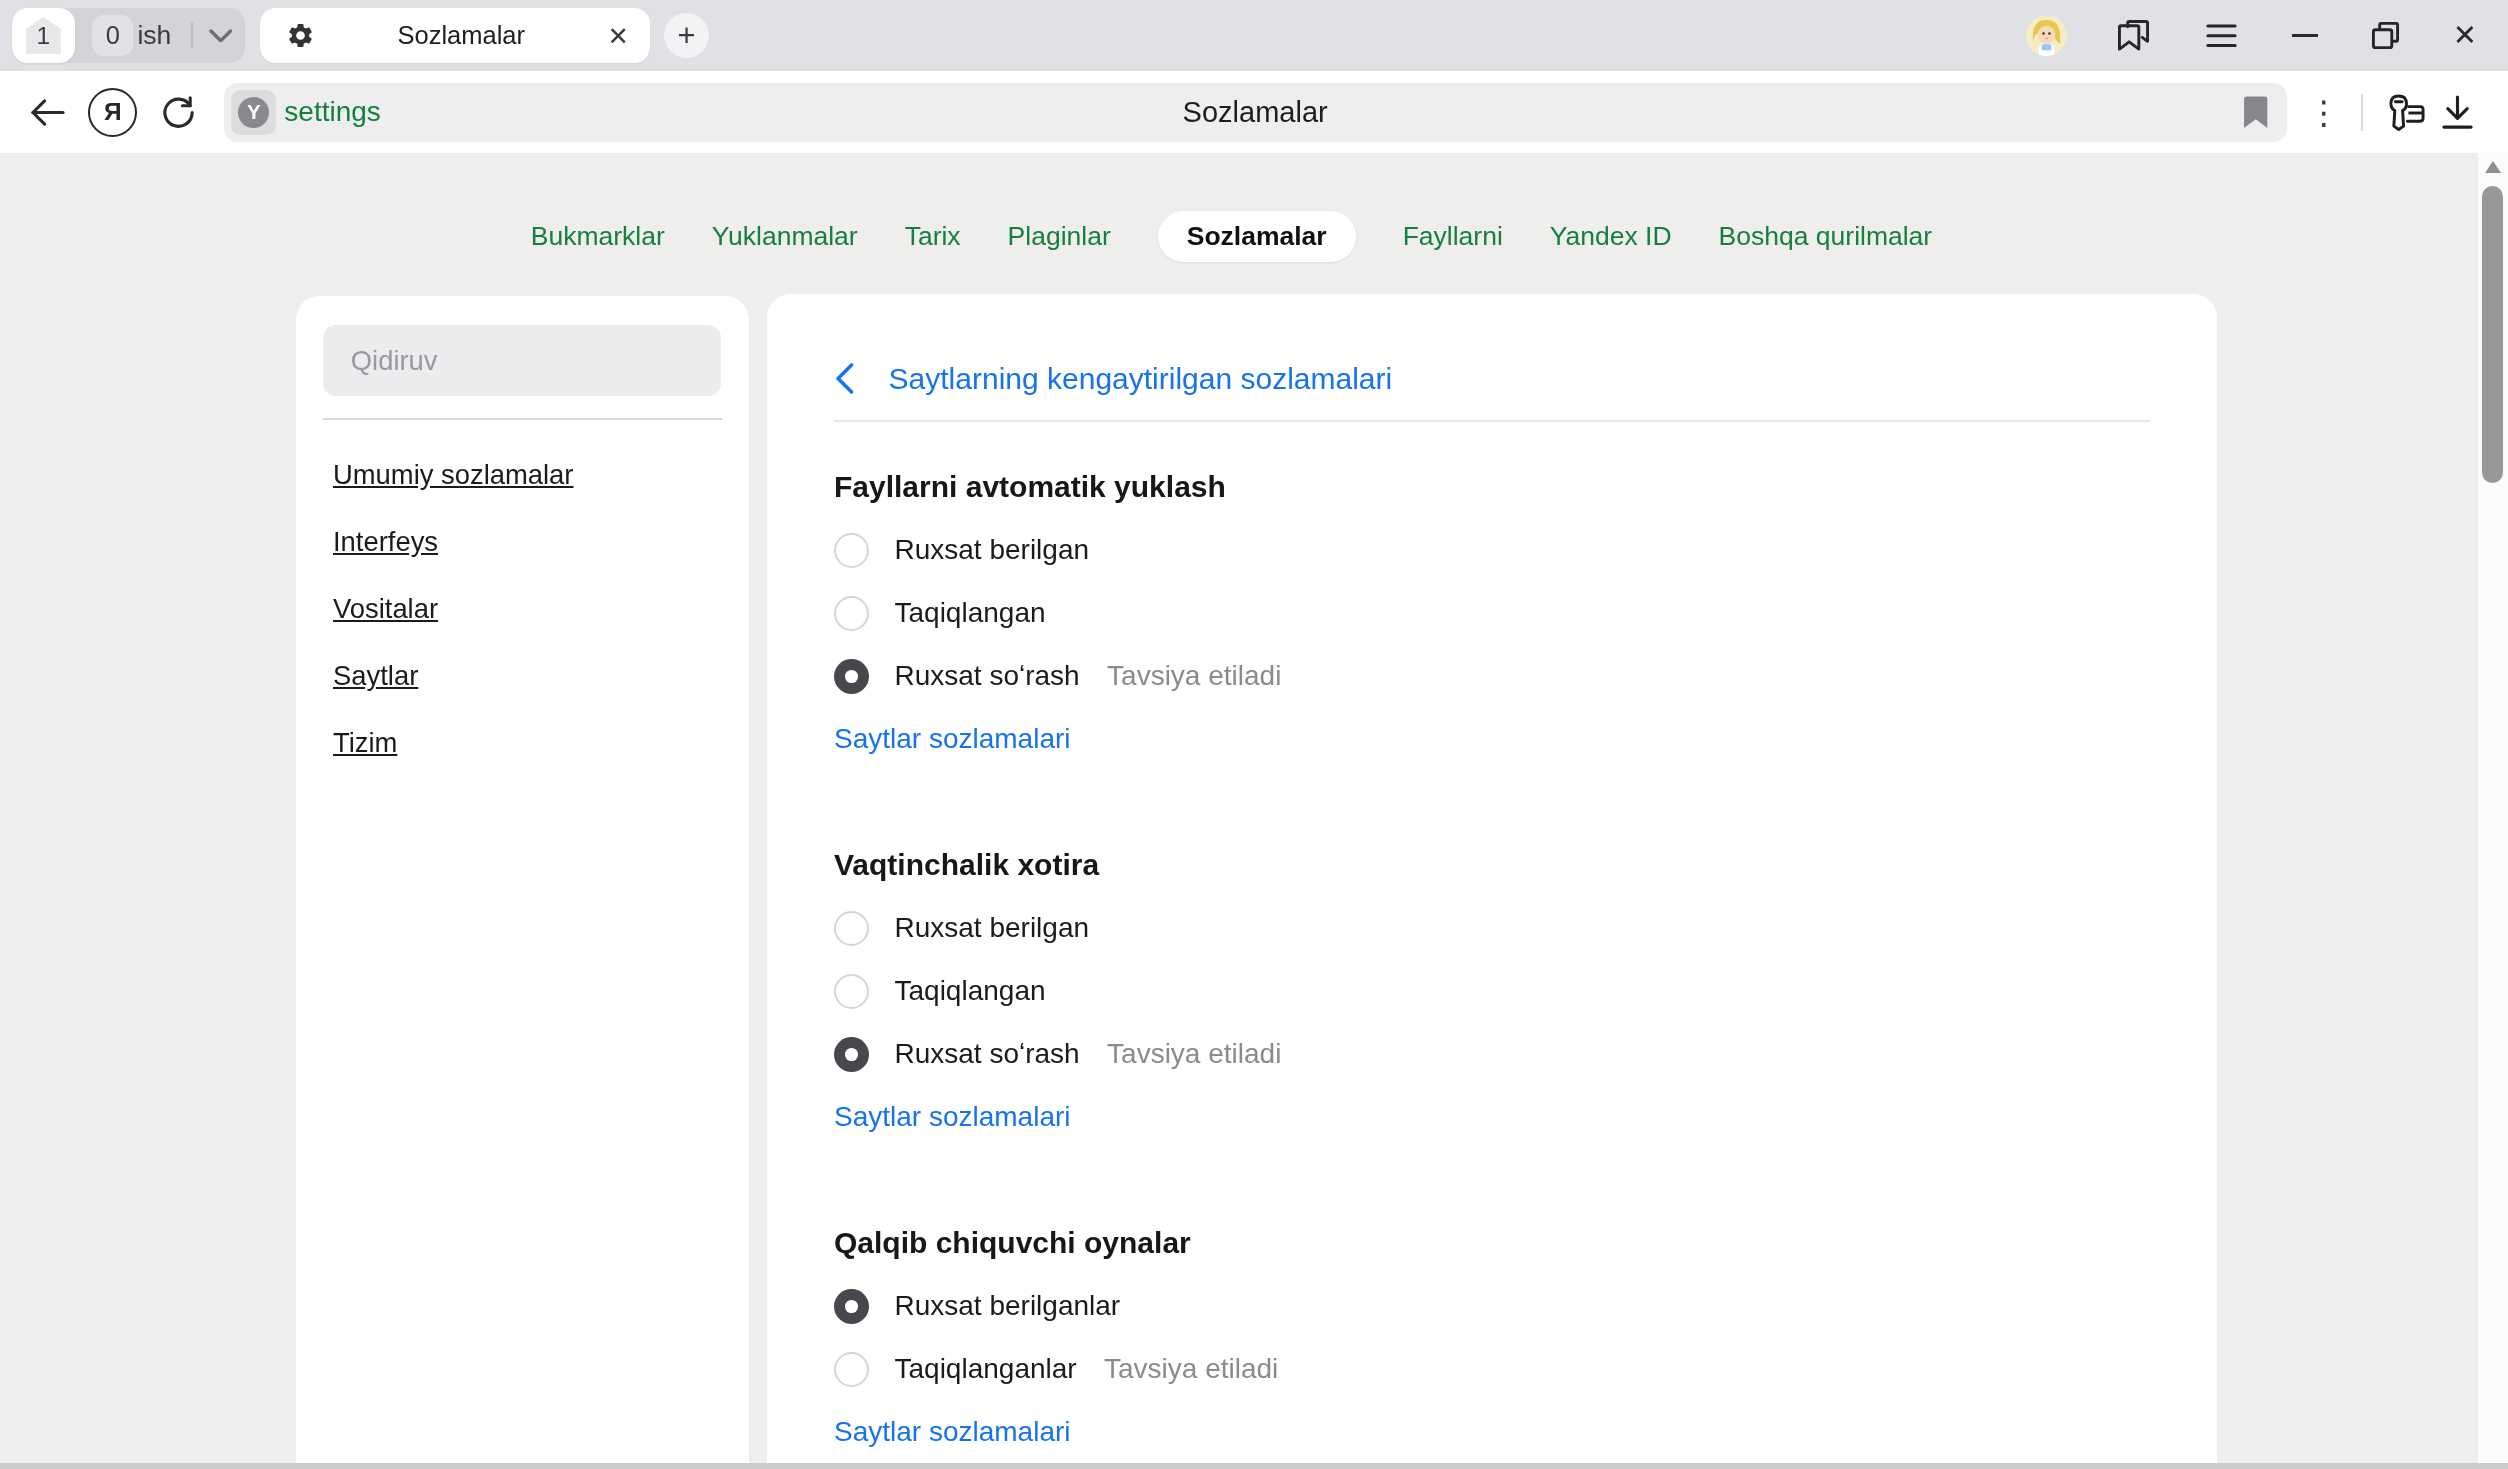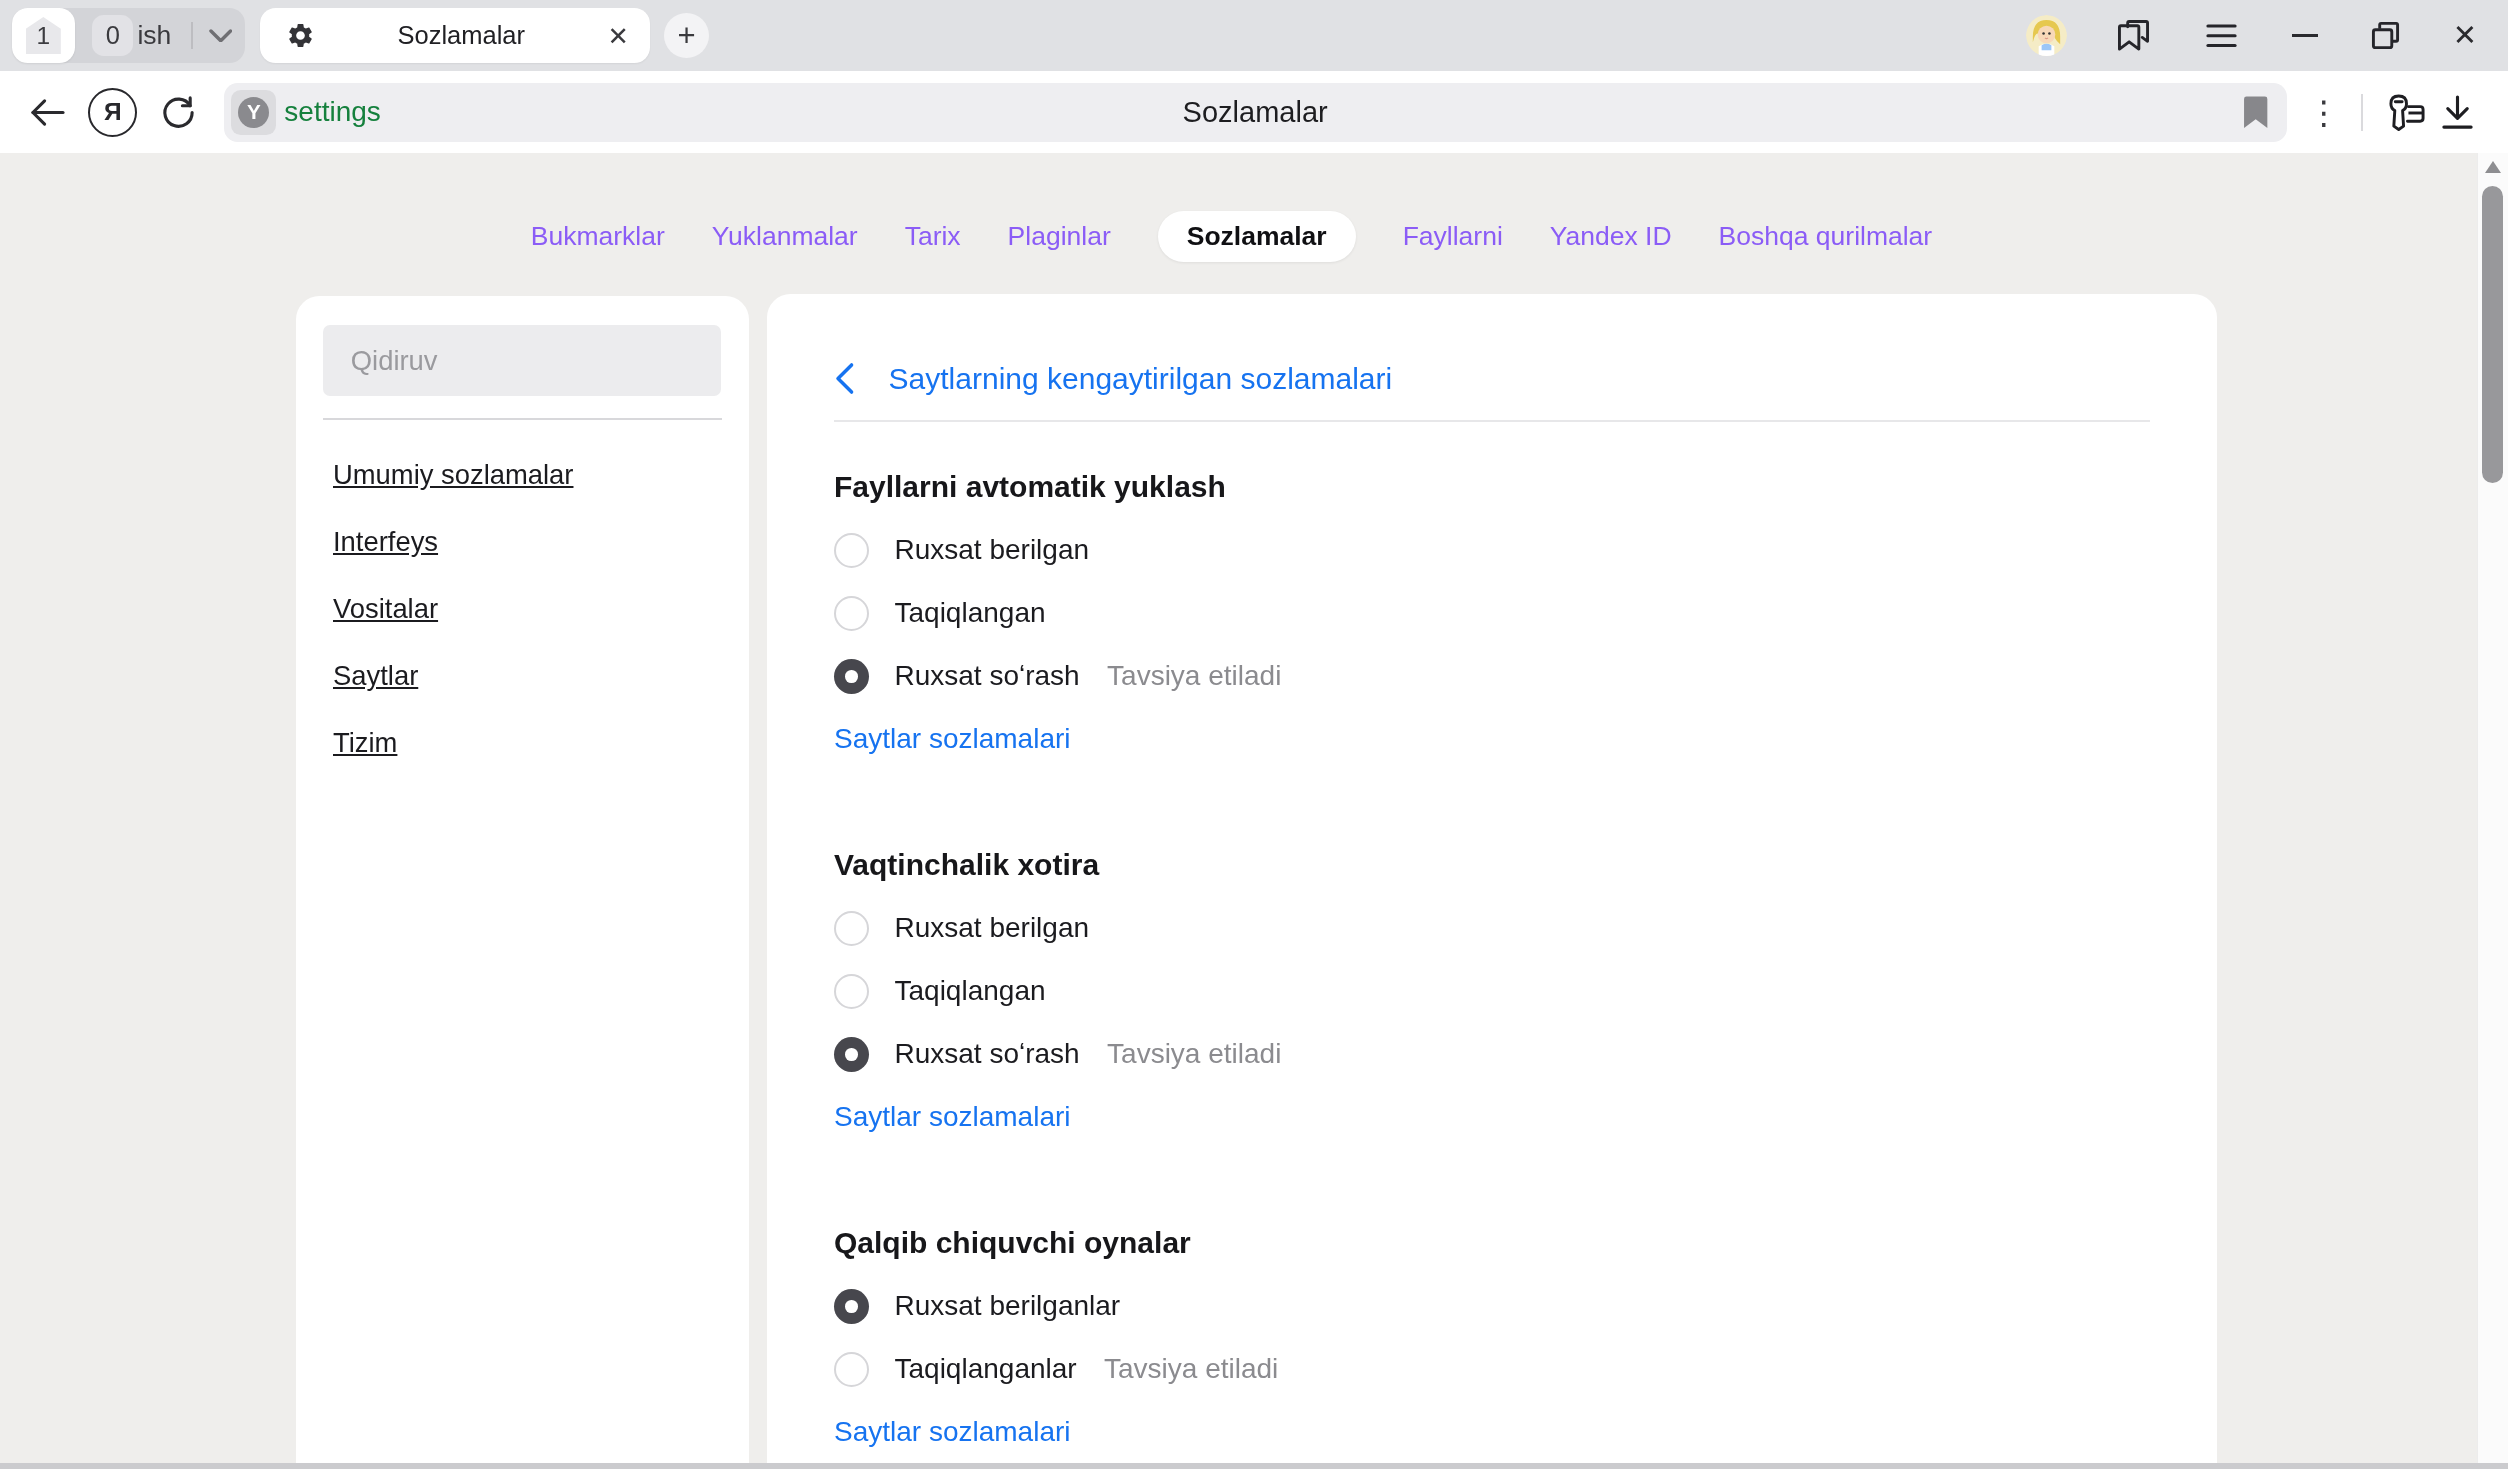--- a/index.html
+++ b/index.html
@@ -40,25 +40,25 @@
   .bookmarkbtn{margin-left:auto;margin-right:17.6px;display:flex;align-items:center;}
   .dots{font-size:33px;color:#3a3a3e;letter-spacing:0;width:39px;text-align:center;flex:none;}
   .tbdiv{width:2px;height:37px;background:#dadadd;margin:0 17.6px;flex:none;}
   .tbright{margin-right:25.5px;}
 
   
   .content{position:absolute;left:0;top:153px;width:2508px;height:1310px;background:#efeeec;}
   .bottomstrip{position:absolute;left:0;top:1463px;width:2508px;height:5.9px;background:#cbcbce;}
 
   .nav{position:absolute;left:0;right:45px;top:58px;display:flex;justify-content:center;align-items:center;gap:47px;}
-  .navitem{font-size:26.5px;color:#8b5cf6;height:51px;display:flex;align-items:center;cursor:default;}
+  .navitem{font-size:26.5px;color:#15803d;height:51px;display:flex;align-items:center;cursor:default;}
   .navitem.active{background:#ffffff;border-radius:27.4px;padding:0 29px;font-weight:bold;color:#101013;box-shadow:0 1px 2.9px rgba(0,0,0,.07);}
 
   .sidebar{position:absolute;left:296px;top:143px;width:453px;height:1314px;background:#ffffff;border-radius:23.5px;}
-  .search{display:block;margin:29px 27.4px 0 27.4px;width:343px;height:71px;background:#ececee;border:none;border-radius:7px;font-size:27.4px;color:#1c1c20;padding:0 27.4px;outline:none;font-family:"Liberation Sans",sans-serif;}
+  .search{display:block;margin:29px 27.4px 0 27.4px;width:343px;height:71px;background:#ececee;border:none;border-radius:13px;font-size:27.4px;color:#1c1c20;padding:0 27.4px;outline:none;font-family:"Liberation Sans",sans-serif;}
   .search::placeholder{color:#9a9a9e;}
   .sbdivider{height:2px;background:#d8d8db;margin:21.6px 27.4px 0 27.4px;}
   .sblist{margin-top:21.6px;}
   .sbitem{height:67px;display:flex;align-items:center;padding-left:37px;font-size:27.4px;color:#1b1b1f;cursor:default;text-decoration:underline;}
 
   .main{position:absolute;left:767px;top:141px;width:1450px;height:1169px;background:#ffffff;border-radius:23.5px 23.5px 0 0;padding:0 67px;box-sizing:border-box;overflow:hidden;}
   .mainheader{margin-top:53px;height:63px;display:flex;align-items:center;}
   .backchev{display:flex;align-items:center;margin-right:33px;cursor:pointer;}
   .mhtitle{font-size:30px;font-weight:500;color:#1673f0;}
   .mdivider{height:2px;background:#e7e7e9;margin-top:9.8px;}

